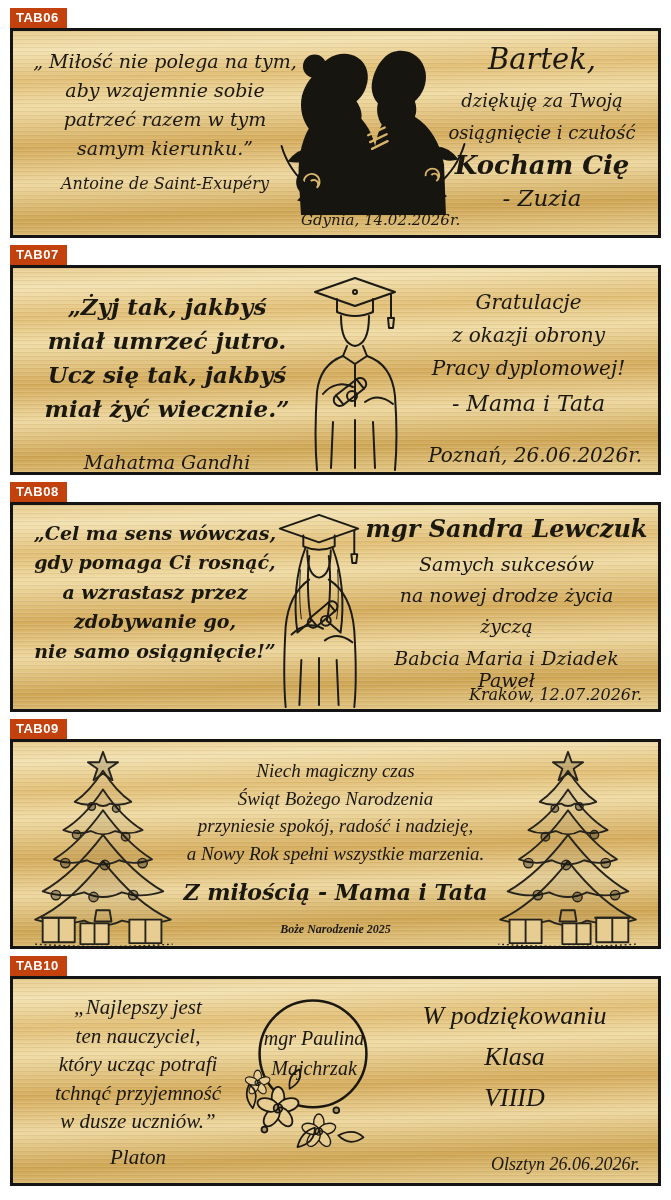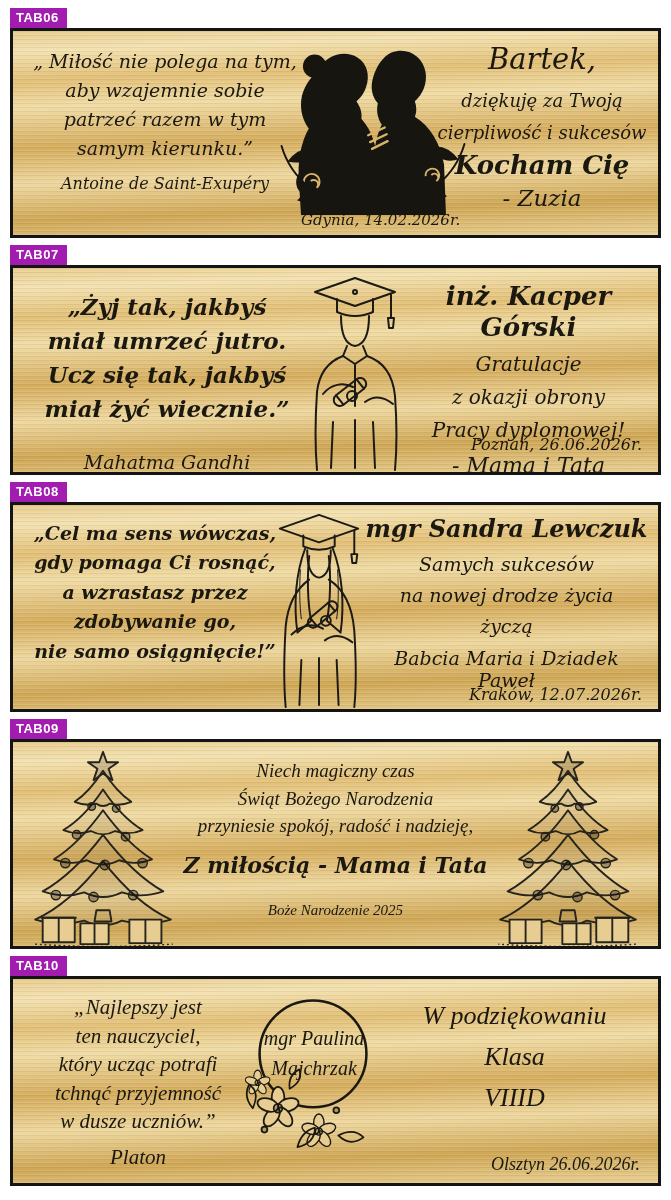--- a/index.html
+++ b/index.html
@@ -1,20 +1,20 @@
 <!DOCTYPE html>
 <html><head>
 <meta charset="utf-8">
 <style>
   html,body{margin:0;padding:0;background:#ffffff;}
   body{width:671px;height:1200px;position:relative;font-family:"Liberation Sans",sans-serif;}
   .sheet{padding-top:8px;}
   .unit{margin:0 10px 7px 10px;}
   .tab-label{
-    display:inline-block;background:#a21caf;color:#fff;
+    display:inline-block;background:#c2410c;color:#fff;
     font:bold 13px/15px "Liberation Sans",sans-serif;
     letter-spacing:.5px;padding:2px 8px 3px 6px;vertical-align:bottom;
   }
   .plate{
     position:relative;box-sizing:border-box;height:210px;
     border:3px solid #141414;overflow:hidden;color:#1b1810;
     background:
       repeating-linear-gradient(0deg, rgba(255,255,255,.10) 0 1px, rgba(0,0,0,0) 1px 3px, rgba(96,64,16,.08) 3px 4px),
       linear-gradient(178deg,#e8cd90 0%,#f3e2b2 9%,#e2c078 22%,#f0dca6 34%,#d5ad5e 52%,#eed8a0 68%,#cfa756 84%,#e9d195 100%);
   }
@@ -37,38 +37,38 @@
   .p6-date{left:288px;bottom:6px;font-size:15px;}
 
   
   .p7-quote{left:14px;top:22px;width:280px;font-size:23px;line-height:1.48;font-weight:bold;}
   .p7-author{margin-top:22px;font-size:19px;font-weight:normal;}
   .p7-art{left:290px;top:4px;}
   .p7-ded{left:398px;right:12px;top:13px;}
   .p7-name{font-size:26px;font-weight:bold;line-height:1.2;}
   .p7-l{font-size:20px;margin-top:9px;}
   .p7-sig{font-size:22px;margin-top:11px;}
-  .p7-date{right:16px;bottom:18px;font-size:16px;}
+  .p7-date{right:16px;bottom:5px;font-size:20px;}
 
   
   .p8-quote{left:16px;top:14px;width:252px;font-size:19px;line-height:1.55;font-weight:bold;}
   .p8-author{margin-top:7px;font-size:17px;font-weight:normal;}
   .p8-art{left:256px;top:6px;}
   .p8-ded{left:352px;right:10px;top:9px;}
   .p8-name{font-size:24px;font-weight:bold;line-height:1.25;}
   .p8-l{font-size:19px;margin-top:9px;}
   .p8-fam{font-size:19px;margin-top:10px;}
   .p8-date{right:16px;bottom:5px;font-size:16px;}
 
   
   .p9-tree-l{left:10px;top:8px;}
   .p9-tree-r{right:10px;top:8px;transform:scaleX(-1);}
   .p9-msg{left:168px;right:168px;top:15px;font-size:19px;line-height:1.45;}
   .p9-sig{font-size:22px;font-weight:bold;margin-top:10px;}
-  .p9-occ{font-size:15px;margin-top:18px;}
+  .p9-occ{font-size:12px;margin-top:12px;font-weight:bold;}
 
   
   .p10-quote{left:14px;top:14px;width:222px;font-size:21px;line-height:1.36;}
   .p10-author{margin-top:7px;font-size:21px;}
   .p10-art{left:232px;top:10px;}
   .p10-honoree{left:244px;top:44px;width:114px;font-size:20px;line-height:1.5;}
   .p10-ded{left:372px;right:14px;top:16px;font-size:26px;line-height:1.58;}
   .p10-date{right:18px;bottom:8px;font-size:18px;}
 </style>
 </head>
@@ -110,21 +110,21 @@
           </g>
           <g stroke="#171510" stroke-width="2" fill="none" stroke-linecap="round">
             <path d="M8,112 C18,146 46,168 86,176"></path>
             <path d="M196,110 C186,144 158,166 120,174"></path>
           </g>
         </svg>
       </div>
       <div class="abs ctr script p6-ded">
         <div class="p6-name">Bartek,</div>
         <div class="p6-l2">dziękuję za Twoją</div>
-        <div class="p6-l3">cierpliwość i sukcesów</div>
+        <div class="p6-l3">osiągnięcie i czułość</div>
         <div class="p6-love">Kocham Cię</div>
         <div class="p6-sig">- Zuzia</div>
       </div>
       <div class="abs script p6-date">Gdynia, 14.02.2026r.</div>
     </div>
   </div>
 
   <div class="unit">
     <div class="tab-label">TAB07</div>
     <div class="plate">
@@ -155,21 +155,20 @@
               <path d="M34,114 v12 M60,114 v12"></path>
             </g>
             <circle cx="49" cy="124" r="5"></circle>
             <path d="M30,150 L28,196"></path>
               <path d="M70,150 L72,196"></path>
               <path d="M52,148 L52,196"></path>
           </g>
         </svg>
       </div>
       <div class="abs ctr script p7-ded">
-        <div class="p7-name">inż. Kacper Górski</div>
         <div class="p7-l">Gratulacje</div>
         <div class="p7-l">z okazji obrony</div>
         <div class="p7-l">Pracy dyplomowej!</div>
         <div class="p7-sig">- Mama i Tata</div>
       </div>
       <div class="abs script p7-date">Poznań, 26.06.2026r.</div>
     </div>
   </div>
 
   <div class="unit">
@@ -287,20 +286,21 @@
             <rect x="108" y="180" width="34" height="25"></rect>
               <path d="M125,180 v25"></path>
           </g>
           <path d="M8,206 q72,5 146,0" stroke="#26241c" stroke-width="1.5" fill="none" stroke-dasharray="2 3"></path>
         </svg>
       </div>
       <div class="abs ctr bookit p9-msg">
         <div>Niech magiczny czas</div>
         <div>Świąt Bożego Narodzenia</div>
         <div>przyniesie spokój, radość i nadzieję,</div>
+        <div>a Nowy Rok spełni wszystkie marzenia.</div>
         <div class="script p9-sig">Z miłością - Mama i Tata</div>
         <div class="p9-occ">Boże Narodzenie 2025</div>
       </div>
     </div>
   </div>
 
   <div class="unit">
     <div class="tab-label">TAB10</div>
     <div class="plate">
       <div class="abs ctr bookit p10-quote">

